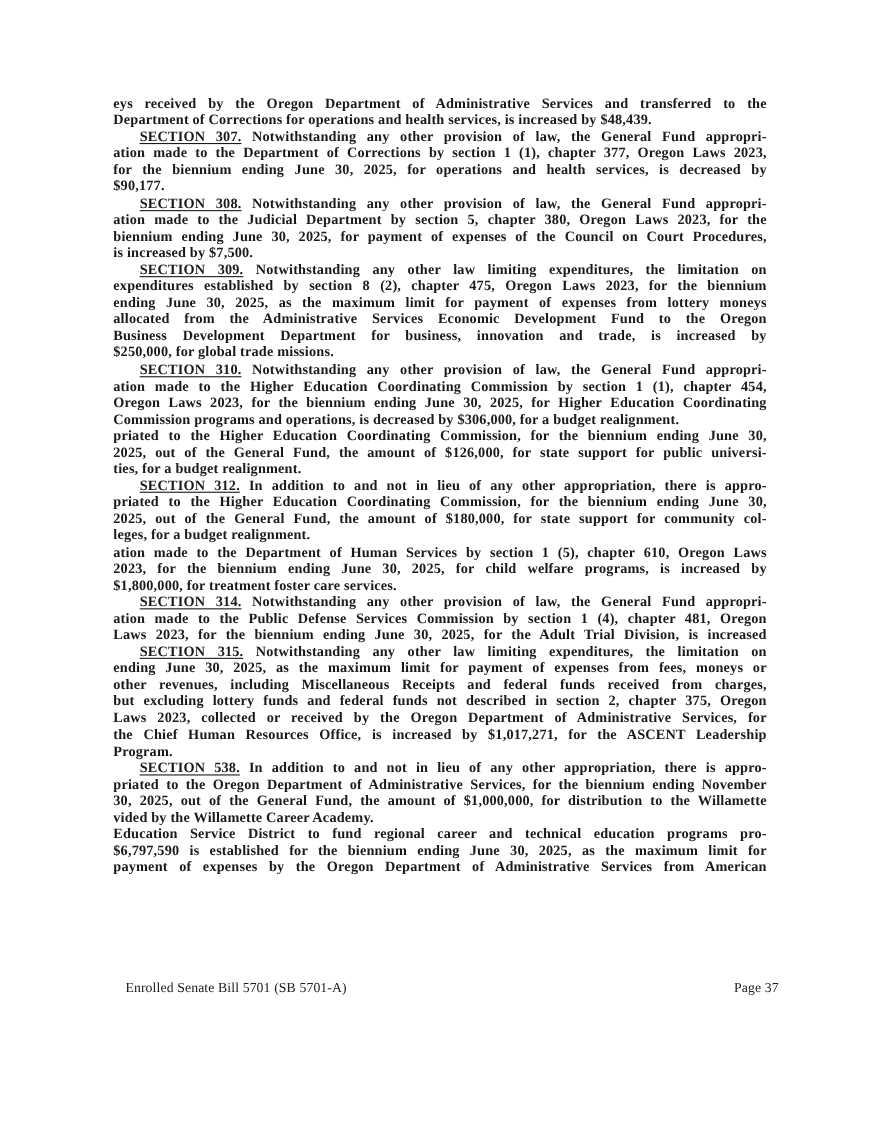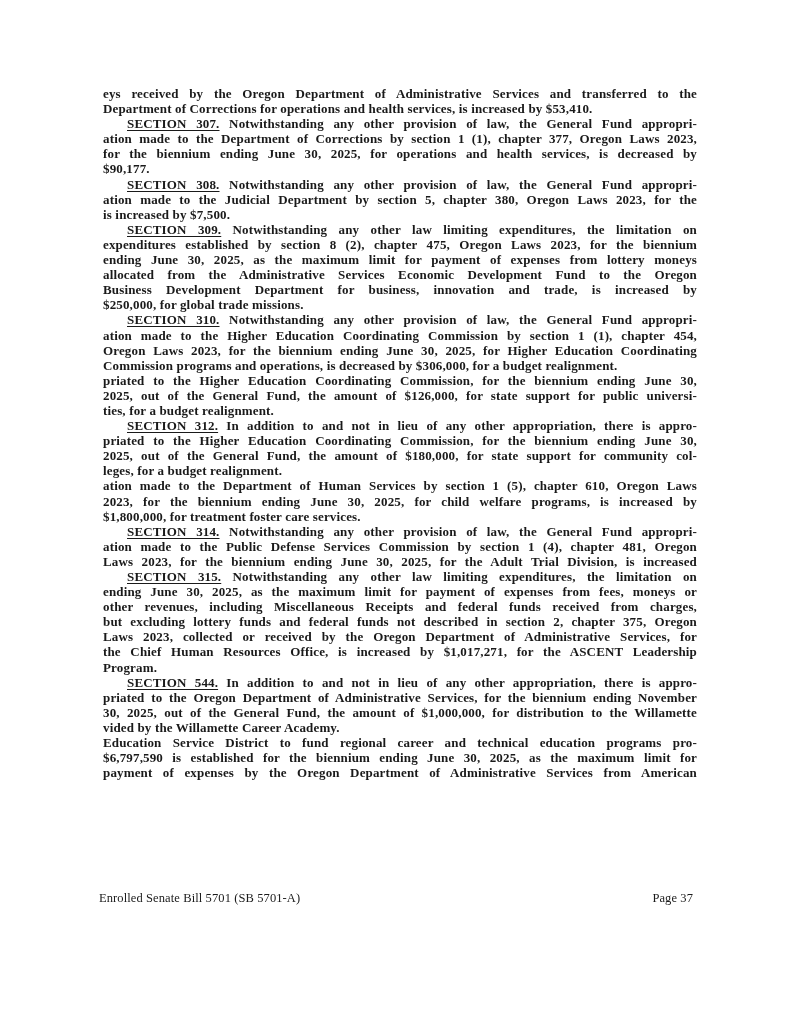--- a/index.html
+++ b/index.html
@@ -30,49 +30,50 @@
   }
   .line.end { text-align-last: left; }
   .line.indent { text-indent: 24px; }
   .section-label {
     text-decoration: underline;
     text-decoration-thickness: 1px;
     text-underline-offset: 2px;
   }
   .footer {
     position: absolute;
-    left: 99px;
+    left: 114px;
     top: 891px;
     width: 594px;
     display: flex;
     justify-content: space-between;
     font-size: 12.5px;
     font-weight: normal;
     line-height: 15px;
     letter-spacing: 0.1px;
   }
 </style>
 </head>
 <body>
 
 <div class="page">
   <div class="body-text">
       <div class="paragraph">
         <div class="line">eys received by the Oregon Department of Administrative Services and transferred to the</div>
-        <div class="line end">Department of Corrections for operations and health services, is increased by $53,410.</div>
+        <div class="line end">Department of Corrections for operations and health services, is increased by $48,439.</div>
       </div>
       <div class="paragraph">
         <div class="line indent"><span class="section-label">SECTION 307.</span> Notwithstanding any other provision of law, the General Fund appropri-</div>
         <div class="line">ation made to the Department of Corrections by section 1 (1), chapter 377, Oregon Laws 2023,</div>
         <div class="line">for the biennium ending June 30, 2025, for operations and health services, is decreased by</div>
         <div class="line end">$90,177.</div>
       </div>
       <div class="paragraph">
         <div class="line indent"><span class="section-label">SECTION 308.</span> Notwithstanding any other provision of law, the General Fund appropri-</div>
         <div class="line">ation made to the Judicial Department by section 5, chapter 380, Oregon Laws 2023, for the</div>
+        <div class="line">biennium ending June 30, 2025, for payment of expenses of the Council on Court Procedures,</div>
         <div class="line end">is increased by $7,500.</div>
       </div>
       <div class="paragraph">
         <div class="line indent"><span class="section-label">SECTION 309.</span> Notwithstanding any other law limiting expenditures, the limitation on</div>
         <div class="line">expenditures established by section 8 (2), chapter 475, Oregon Laws 2023, for the biennium</div>
         <div class="line">ending June 30, 2025, as the maximum limit for payment of expenses from lottery moneys</div>
         <div class="line">allocated from the Administrative Services Economic Development Fund to the Oregon</div>
         <div class="line">Business Development Department for business, innovation and trade, is increased by</div>
         <div class="line end">$250,000, for global trade missions.</div>
       </div>
@@ -106,21 +107,21 @@
       <div class="paragraph">
         <div class="line indent"><span class="section-label">SECTION 315.</span> Notwithstanding any other law limiting expenditures, the limitation on</div>
         <div class="line">ending June 30, 2025, as the maximum limit for payment of expenses from fees, moneys or</div>
         <div class="line">other revenues, including Miscellaneous Receipts and federal funds received from charges,</div>
         <div class="line">but excluding lottery funds and federal funds not described in section 2, chapter 375, Oregon</div>
         <div class="line">Laws 2023, collected or received by the Oregon Department of Administrative Services, for</div>
         <div class="line">the Chief Human Resources Office, is increased by $1,017,271, for the ASCENT Leadership</div>
         <div class="line end">Program.</div>
       </div>
       <div class="paragraph">
-        <div class="line indent"><span class="section-label">SECTION 544.</span> In addition to and not in lieu of any other appropriation, there is appro-</div>
+        <div class="line indent"><span class="section-label">SECTION 538.</span> In addition to and not in lieu of any other appropriation, there is appro-</div>
         <div class="line">priated to the Oregon Department of Administrative Services, for the biennium ending November</div>
         <div class="line">30, 2025, out of the General Fund, the amount of $1,000,000, for distribution to the Willamette</div>
         <div class="line end">vided by the Willamette Career Academy.</div>
         <div class="line">Education Service District to fund regional career and technical education programs pro-</div>
       </div>
       <div class="paragraph">
         <div class="line">$6,797,590 is established for the biennium ending June 30, 2025, as the maximum limit for</div>
         <div class="line">payment of expenses by the Oregon Department of Administrative Services from American</div>
       </div>
     </div>

